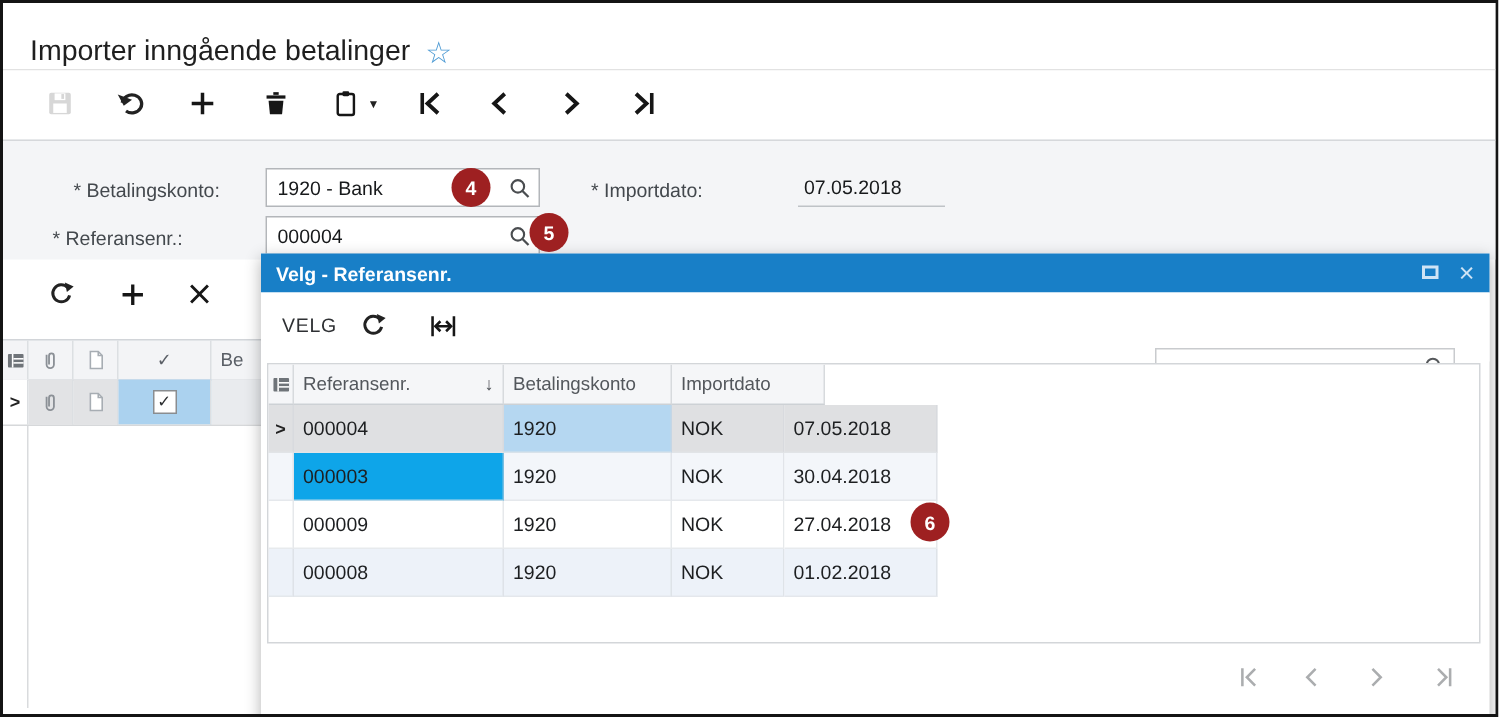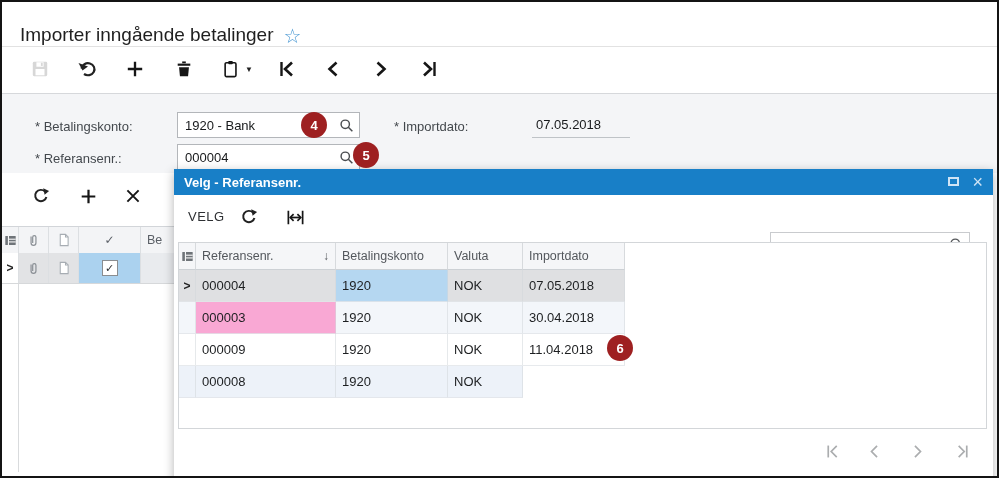--- a/index.html
+++ b/index.html
@@ -115,21 +115,21 @@
     <span class="tbi" style="left:416px">
       <svg width="20" height="20" viewBox="0 0 20 20">
           <path d="M5 3.5 L12 10 L5 16.5" fill="none" stroke="#161616" stroke-width="2.6"></path>
           <path d="M15.5 3v14" stroke="#161616" stroke-width="2.4"></path>
         </svg>
     </span>
   </div>
 
   <div class="form-panel"></div>
 
-  <span class="f-label" style="left:33px;top:117px">* Betalingskonto:</span>
+  <span class="f-label" style="left:47px;top:117px">* Betalingskonto:</span>
   <div class="f-input" style="left:175px;top:110px;width:183px">
     <input value="1920 - Bank" style="">
     <span class="lens">
       <svg width="15" height="15" viewBox="0 0 18 18">
           <circle cx="7.5" cy="7.5" r="5" fill="none" stroke="#4a4d50" stroke-width="1.7"></circle>
           <path d="M11.2 11.2 L16 16" stroke="#4a4d50" stroke-width="1.8"></path>
         </svg>
     </span>
   </div>
   <div class="callout" style="left:299px;top:110px">4</div>
@@ -254,53 +254,53 @@
               <rect x="6" y="3" width="1.6" height="14" fill="#fff"></rect>
               <rect x="7.6" y="7.2" width="10.4" height="1.6" fill="#fff"></rect>
               <rect x="7.6" y="11.4" width="10.4" height="1.6" fill="#fff"></rect>
             </svg>
         </div>
         <div class="dg-h" style="width:140px">
           <span>Referansenr.</span>
           <span class="sort-arrow">↓</span>
         </div>
         <div class="dg-h" style="width:112px">Betalingskonto</div>
-        <div class="dg-h" style="width:75px">Valuta</div>
         <div class="dg-h" style="width:102px">Importdato</div>
       </div>
 
       <div class="dg-row" style="top:27px">
         <div class="dg-c ind" style="width:17px;background:#dfe0e2">&gt;</div>
         <div class="dg-c" style="width:140px;background:#dfe0e2">000004</div>
         <div class="dg-c" style="width:112px;background:#b5d7f1">1920</div>
         <div class="dg-c" style="width:75px;background:#dfe0e2">NOK</div>
         <div class="dg-c" style="width:102px;background:#dfe0e2">07.05.2018</div>
       </div>
 
       <div class="dg-row" style="top:59px">
         <div class="dg-c ind" style="width:17px;background:#f3f6fa"></div>
-        <div class="dg-c" style="width:140px;background:#f9a8d4">000003</div>
+        <div class="dg-c" style="width:140px;background:#0ea5e9">000003</div>
         <div class="dg-c" style="width:112px;background:#f3f6fa">1920</div>
         <div class="dg-c" style="width:75px;background:#f3f6fa">NOK</div>
         <div class="dg-c" style="width:102px;background:#f3f6fa">30.04.2018</div>
       </div>
 
       <div class="dg-row" style="top:91px">
         <div class="dg-c ind" style="width:17px;background:#fff"></div>
         <div class="dg-c" style="width:140px;background:#fff">000009</div>
         <div class="dg-c" style="width:112px;background:#fff">1920</div>
         <div class="dg-c" style="width:75px;background:#fff">NOK</div>
-        <div class="dg-c" style="width:102px;background:#fff">11.04.2018</div>
+        <div class="dg-c" style="width:102px;background:#fff">27.04.2018</div>
       </div>
 
       <div class="dg-row" style="top:123px">
         <div class="dg-c ind" style="width:17px;background:#edf2f9"></div>
         <div class="dg-c" style="width:140px;background:#edf2f9">000008</div>
         <div class="dg-c" style="width:112px;background:#edf2f9">1920</div>
         <div class="dg-c" style="width:75px;background:#edf2f9">NOK</div>
+        <div class="dg-c" style="width:102px;background:#edf2f9">01.02.2018</div>
       </div>
 
       <div class="callout" style="left:428px;top:92px">6</div>
     </div>
 
     <div class="dg-footer-icons">
       <span class="pgi" style="left:648px">
         <svg width="17" height="17" viewBox="0 0 20 20">
             <path d="M5 3v14" stroke="#abadaf" stroke-width="2"></path>
             <path d="M15 3.5 L8.5 10 L15 16.5" fill="none" stroke="#abadaf" stroke-width="2"></path>

